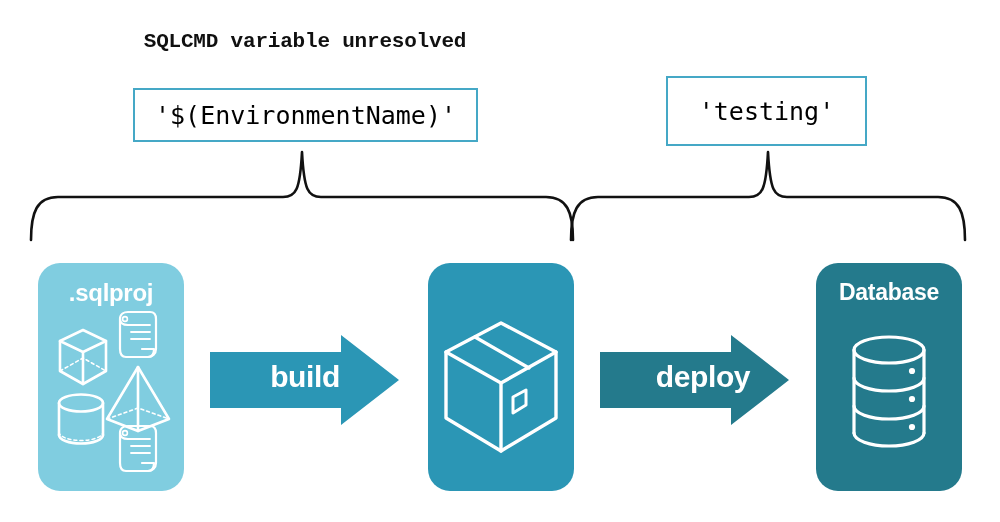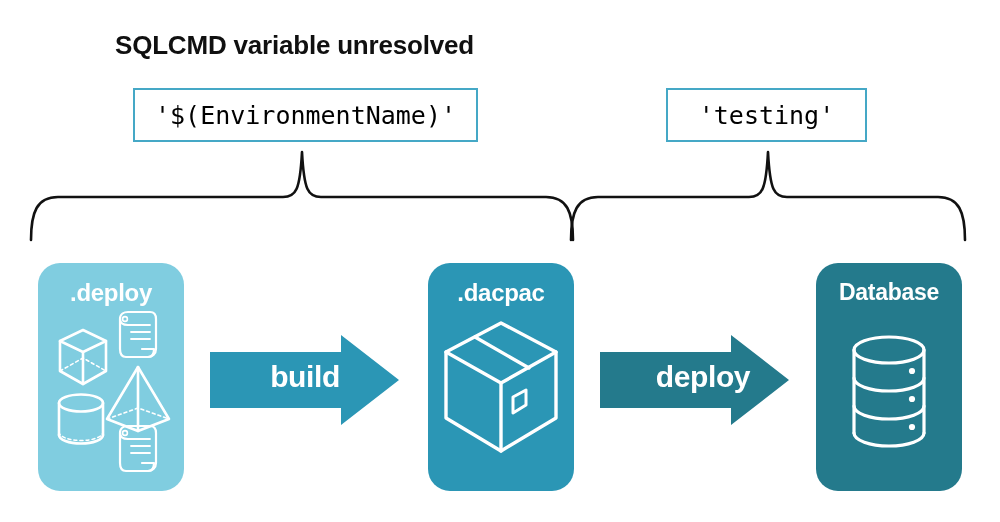--- a/index.html
+++ b/index.html
@@ -18,24 +18,25 @@
   .stage {
     position: absolute;
     left: 0; top: 0;
     width: 1000px;
     height: 522px;
   }
 
   
   .hdr {
     position: absolute;
-    font-family: Liberation Sans, sans-serif;
+    font-family: Liberation Mono, monospace;
     font-weight: bold;
-    font-size: 26px;
+    font-size: 21px;
     color: #101010;
+    text-align: center;
     white-space: nowrap;
     letter-spacing: -0.2px;
   }
   #hdr-left  { left: 115px; top: 30px; width: 380px; }
   #hdr-right { left: 617px; top: 30px; width: 300px; }
 
   
   .valbox {
     position: absolute;
     box-sizing: border-box;
@@ -44,21 +45,21 @@
     display: flex;
     align-items: center;
     justify-content: center;
     font-family: "DejaVu Sans Mono", monospace;
     font-size: 25px;
     color: #000000;
     letter-spacing: 0px;
     text-align: center;
   }
   #valbox-left  { left: 133px; top: 88px; width: 345px; height: 54px; }
-  #valbox-right { left: 666px; top: 88px; width: 201px; height: 54px; }
+  #valbox-right { left: 666px; top: 76px; width: 201px; height: 70px; }
 
   
   .brace { position: absolute; }
   #brace-left  { left: 28px;  top: 150px; }
   #brace-right { left: 568px; top: 150px; }
 
   
   .stagebox {
     position: absolute;
     border-radius: 22px;
@@ -133,21 +134,21 @@
   </div>
 
   <div class="brace" id="brace-right">
     <svg width="400" height="92" viewBox="0 0 400 92" fill="none" xmlns="http://www.w3.org/2000/svg">
       <path d="M3 90 C3 62, 9 47, 30 47 L181 47 C194 47, 198 40, 200 2
                C202 40, 206 47, 219 47 L370 47 C391 47, 397 62, 397 90" stroke="#111111" stroke-width="2.6" fill="none" stroke-linecap="round" stroke-linejoin="round"></path>
     </svg>
   </div>
 
   <div class="stagebox" id="box-sqlproj">
-    <div class="caption">.deploy</div>
+    <div class="caption">.sqlproj</div>
 
     <svg class="art" viewBox="0 0 146 228" fill="none" xmlns="http://www.w3.org/2000/svg">
 
       <g stroke="#ffffff" stroke-width="2.6" fill="none" stroke-linejoin="round" stroke-linecap="round">
         <path d="M22 78 L45 67 L68 78 L45 89 Z"></path>
         <path d="M22 78 L22 108 L45 121 L45 89"></path>
         <path d="M68 78 L68 108 L45 121"></path>
         <path d="M45 89 L45 121" stroke-dasharray="3 3" stroke-width="1.6"></path>
         <path d="M22 108 L45 95 L68 108" stroke-dasharray="3 3" stroke-width="1.6"></path>
       </g>
@@ -192,21 +193,20 @@
   </div>
 
   <div class="arrow" id="arrow-build">
     <svg width="190" height="94" viewBox="0 0 190 94" fill="none" xmlns="http://www.w3.org/2000/svg">
       <path d="M0 19 L131 19 L131 2 L189 47 L131 92 L131 75 L0 75 Z" fill="#2b96b5"></path>
     </svg>
     <div class="label">build</div>
   </div>
 
   <div class="stagebox" id="box-dacpac">
-    <div class="caption">.dacpac</div>
 
     <svg class="art" viewBox="0 0 146 228" fill="none" xmlns="http://www.w3.org/2000/svg">
       <g stroke="#ffffff" stroke-width="3.4" fill="none" stroke-linejoin="round" stroke-linecap="round">
 
         <path d="M18 89 L73 60 L128 89 L128 155 L73 188 L18 155 Z"></path>
 
         <path d="M18 89 L73 120 L128 89"></path>
         <path d="M73 120 L73 188"></path>
 
         <path d="M47 74 L101 105"></path>

